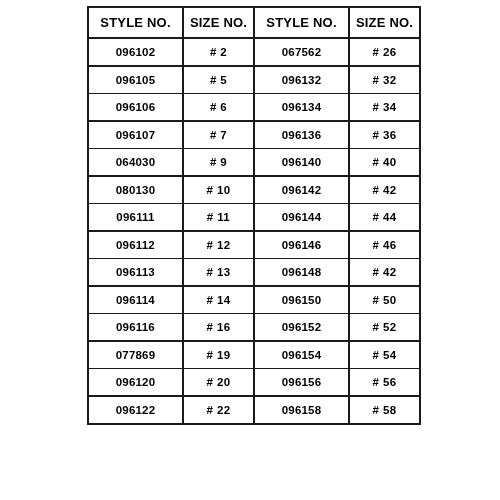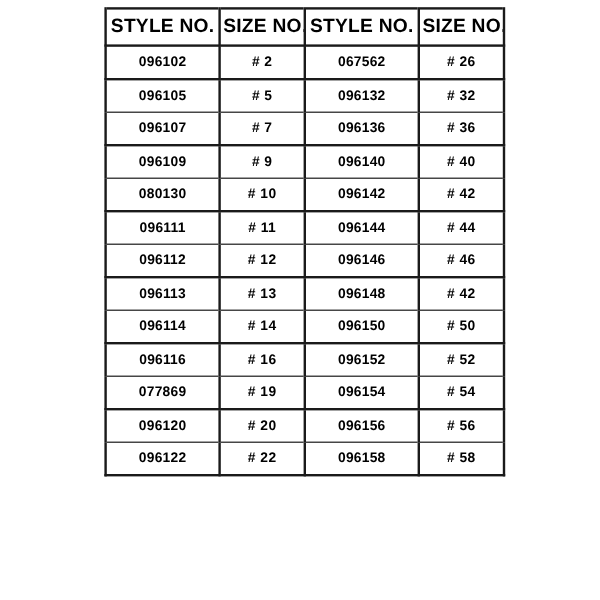--- a/index.html
+++ b/index.html
@@ -40,21 +40,21 @@
     padding: 0 2px;
     text-align: center;
     vertical-align: middle;
     font-weight: bold;
     color: #000000;
     background: #ffffff;
     white-space: nowrap;
     overflow: hidden;
   }
   #size-chart-table th {
-    font-size: 16px;
+    font-size: 13px;
     letter-spacing: 0.2px;
     height: 29px;
     border-bottom-width: 2px;
     margin-top: 20px;
   }
   #size-chart-table td {
     font-size: 11.5px;
     letter-spacing: 0.2px;
   }
   #size-chart-table td.size-cell {
@@ -94,27 +94,33 @@
           <td>067562</td>
           <td class="size-cell"># 26</td>
         </tr>
         <tr>
           <td>096105</td>
           <td class="size-cell"># 5</td>
           <td>096132</td>
           <td class="size-cell"># 32</td>
         </tr>
         <tr>
+          <td>096106</td>
+          <td class="size-cell"># 6</td>
+          <td>096134</td>
+          <td class="size-cell"># 34</td>
+        </tr>
+        <tr>
           <td>096107</td>
           <td class="size-cell"># 7</td>
           <td>096136</td>
           <td class="size-cell"># 36</td>
         </tr>
         <tr>
-          <td>096109</td>
+          <td>064030</td>
           <td class="size-cell"># 9</td>
           <td>096140</td>
           <td class="size-cell"># 40</td>
         </tr>
         <tr>
           <td>080130</td>
           <td class="size-cell"># 10</td>
           <td>096142</td>
           <td class="size-cell"># 42</td>
         </tr>

